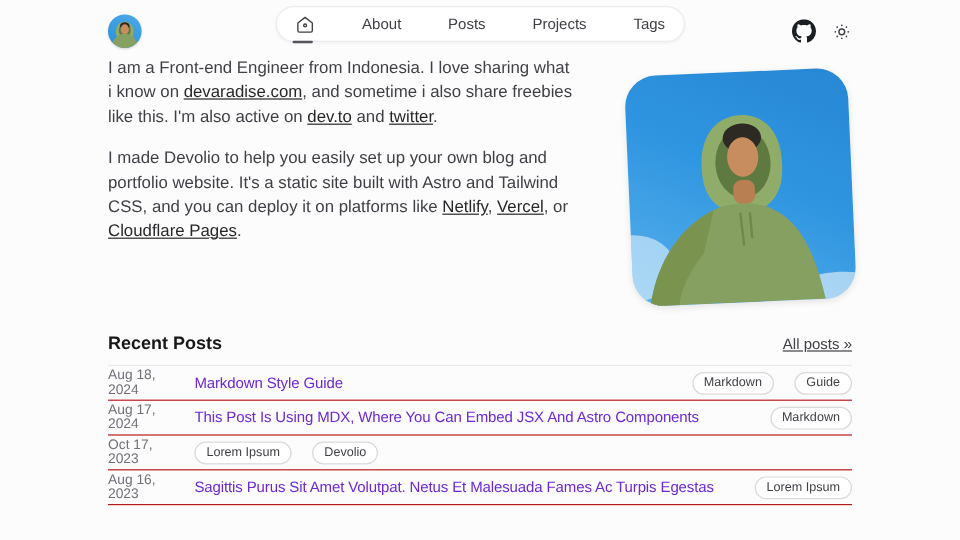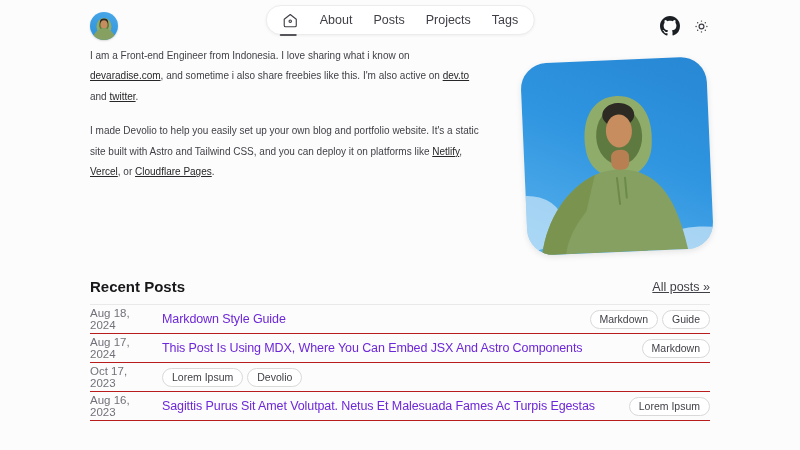--- a/index.html
+++ b/index.html
@@ -13,55 +13,55 @@
 
   
   .topbar { position:relative; height:40px; margin-top:6px; display:flex; align-items:center; justify-content:space-between; }
   .avatar {
     width:28px; height:28px; border-radius:50%; overflow:hidden;
     background:linear-gradient(200deg,#4aa9e9 0%,#2b8fd9 100%);
     box-shadow:0 1px 2px rgba(0,0,0,.15); cursor:pointer;
   }
   .nav-pill {
     position:absolute; left:50%; top:-1px; transform:translateX(-50%);
-    height:30px; display:flex; align-items:center; gap:21px; padding:0 15px;
+    height:30px; display:flex; align-items:center; gap:39px; padding:0 15px;
     background:#ffffff; border:1px solid #ececec; border-radius:999px;
     box-shadow:0 1px 3px rgba(0,0,0,.05);
   }
   .nav-home { display:flex; align-items:center; cursor:pointer; }
   .nav-link { font-size:12.5px; color:#3f3f46; text-decoration:none; cursor:pointer; }
   .active-indicator { position:absolute; bottom:-2px; left:13px; width:17px; height:2.5px; background:#55555c; border-radius:2px; }
   .top-icons { display:flex; align-items:center; gap:13px; }
   .icon-btn { display:flex; align-items:center; cursor:pointer; background:none; border:none; padding:0; }
 
   
   .hero { display:flex; }
   .hero-text { width:390px; flex-shrink:0; }
   h1.page-title { font-size:26px; line-height:32px; margin:26px 0 12px; letter-spacing:-0.2px; font-weight:bold; display:flex; align-items:center; gap:6px; }
-  .hero-text p { font-size:10px; line-height:20.4px; color:#3f3f46; margin:0 0 14px; }
+  .hero-text p { font-size:14px; line-height:20.4px; color:#3f3f46; margin:0 0 14px; }
   .inline-link { color:#27272a; text-decoration:underline; cursor:pointer; }
   .hero-image {
     margin-left:44px; margin-top:14px; flex-shrink:0;
     width:186px; height:192px; border-radius:26px; overflow:hidden;
     transform:rotate(-2.5deg);
     background:linear-gradient(205deg,#2787d4 0%,#2f95e0 45%,#58b1ec 100%);
     box-shadow:0 2px 6px rgba(0,0,0,.10);
     position:relative;
   }
   .hero-image svg { position:absolute; inset:0; }
 
   
   .recent { margin-top:26px; }
   .recent-header { display:flex; justify-content:space-between; align-items:center; padding-bottom:9px; border-bottom:1px solid #e9e9e9; }
   .recent-title { font-size:15px; font-weight:bold; margin:0; }
   .all-posts-link { font-size:12.5px; color:#3f3f46; text-decoration:underline; cursor:pointer; }
   .post-row { display:flex; align-items:center; height:29px; border-bottom:1px solid #b91c1c; gap:10px; }
   .post-date { width:62px; flex-shrink:0; font-size:11.5px; color:#71717a; }
   .post-title { flex:1; font-size:12.5px; letter-spacing:-0.1px; color:#6d28d9; text-decoration:none; white-space:nowrap; overflow:hidden; cursor:pointer; }
-  .post-tags { display:flex; gap:4px; flex-shrink:0; }
+  .post-tags { display:flex; gap:17px; flex-shrink:0; }
   .tag-pill { font-size:10.5px; color:#3f3f46; border:1px solid #d9d9d9; border-radius:999px; padding:2.5px 9px; background:#fff; white-space:nowrap; cursor:pointer; }
 </style>
 </head>
 <body>
 
 <div class="container">
 
   <header class="topbar">
     <div class="avatar">
       <svg viewBox="0 0 28 28" width="28" height="28">

